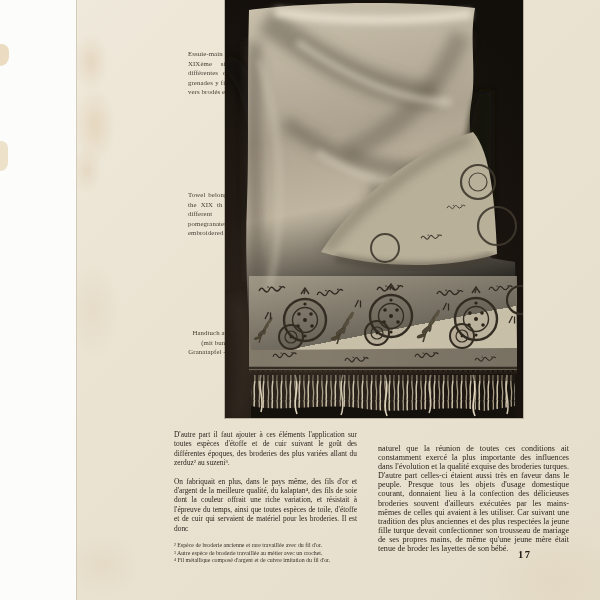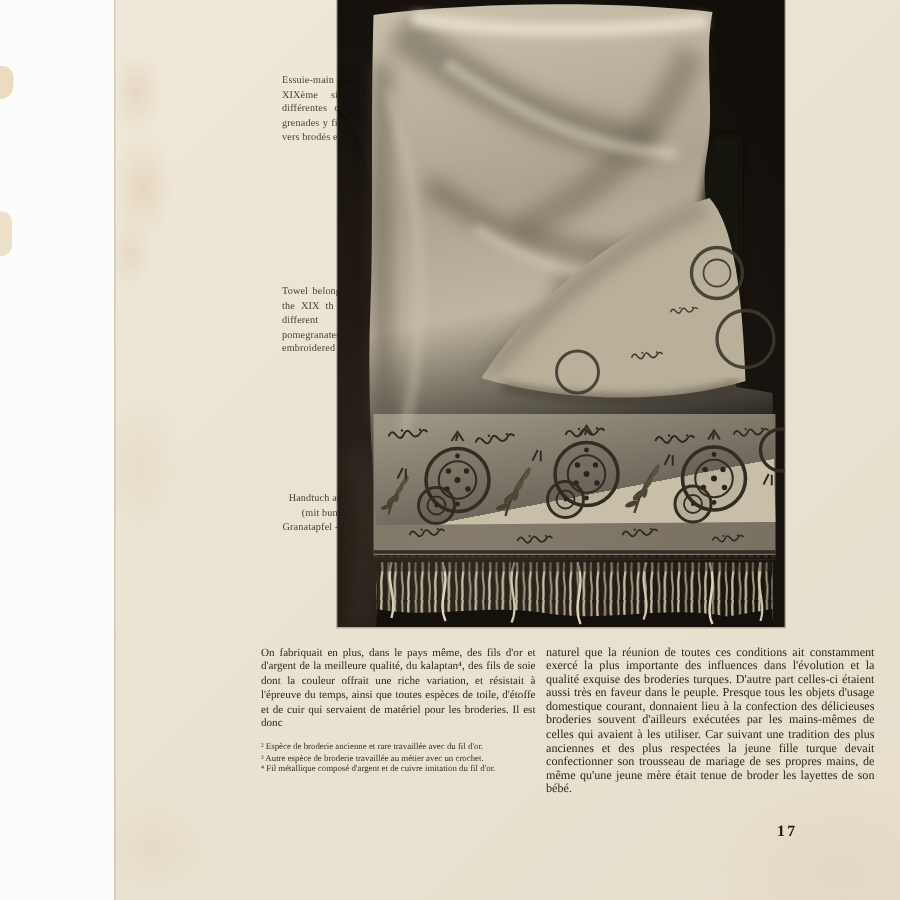--- a/index.html
+++ b/index.html
@@ -39,21 +39,21 @@
   .photo{
     position:absolute;left:225px;top:0;width:298px;height:418px;
     background:#17120e;box-shadow:0 0 0 1px rgba(40,30,20,.25);
   }
   .photo svg{display:block;}
 
   .col{position:absolute;color:#2b251e;text-align:justify;}
   .col-left{left:97px;top:430px;width:183px;font-size:7.4px;line-height:9.4px;}
   .col-left p{margin:0 0 9px 0;}
   .col-right{left:287px;top:430px;width:219px;font-size:8.1px;line-height:9.1px;}
-  .col-right p{margin:0;}
+  .col-right p{margin:14px;}
   .footnotes{margin:4px 0 0 0;padding:0;list-style:none;width:198px;
     font-size:5.9px;line-height:7.5px;color:#352f27;text-align:left;}
   .footnotes li{margin:0;padding-left:9px;text-indent:-9px;}
 
   .page-number{
     position:absolute;left:441px;top:549px;
     font-size:10.5px;font-weight:bold;letter-spacing:1.5px;color:#201b15;
   }
 </style>
 </head>
@@ -64,20 +64,21 @@
   <span class="torn-spot s2"></span>
 </div>
 
 <div class="book-page">
 
   <div class="caption fr">Essuie-main datant du début du XIXème siècle. Des motifs de différentes couleurs représentant des grenades y figurent, ainsi que quelques vers brodés en soie noire.</div>
   <div class="caption en">Towel belonging to the earlier part of the XIX th century. The patterns of different colours showing pomegranates and the verses are embroidered in black silk.</div>
   <div class="caption de">Handtuch aus dem XIX. Jahrhundert (mit bunter Seide gestickt, mit Granatapfel - Motiven und mit Versen.)</div>
 
   <div class="col col-left">
+    <p>D'autre part il faut ajouter à ces éléments l'application sur toutes espèces d'étoffe et de cuir suivant le goût des différentes époques, des broderies des plus variées allant du zerduz² au suzeni³.</p>
     <p>On fabriquait en plus, dans le pays même, des fils d'or et d'argent de la meilleure qualité, du kalaptan⁴, des fils de soie dont la couleur offrait une riche variation, et résistait à l'épreuve du temps, ainsi que toutes espèces de toile, d'étoffe et de cuir qui servaient de matériel pour les broderies. Il est donc</p>
     <ul class="footnotes">
       <li>² Espèce de broderie ancienne et rare travaillée avec du fil d'or.</li>
       <li>³ Autre espèce de broderie travaillée au métier avec un crochet.</li>
       <li>⁴ Fil métallique composé d'argent et de cuivre imitation du fil d'or.</li>
     </ul>
   </div>
 
   <div class="col col-right">
     <p>naturel que la réunion de toutes ces conditions ait constamment exercé la plus importante des influences dans l'évolution et la qualité exquise des broderies turques. D'autre part celles-ci étaient aussi très en faveur dans le peuple. Presque tous les objets d'usage domestique courant, donnaient lieu à la confection des délicieuses broderies souvent d'ailleurs exécutées par les mains-mêmes de celles qui avaient à les utiliser. Car suivant une tradition des plus anciennes et des plus respectées la jeune fille turque devait confectionner son trousseau de mariage de ses propres mains, de même qu'une jeune mère était tenue de broder les layettes de son bébé.</p>

